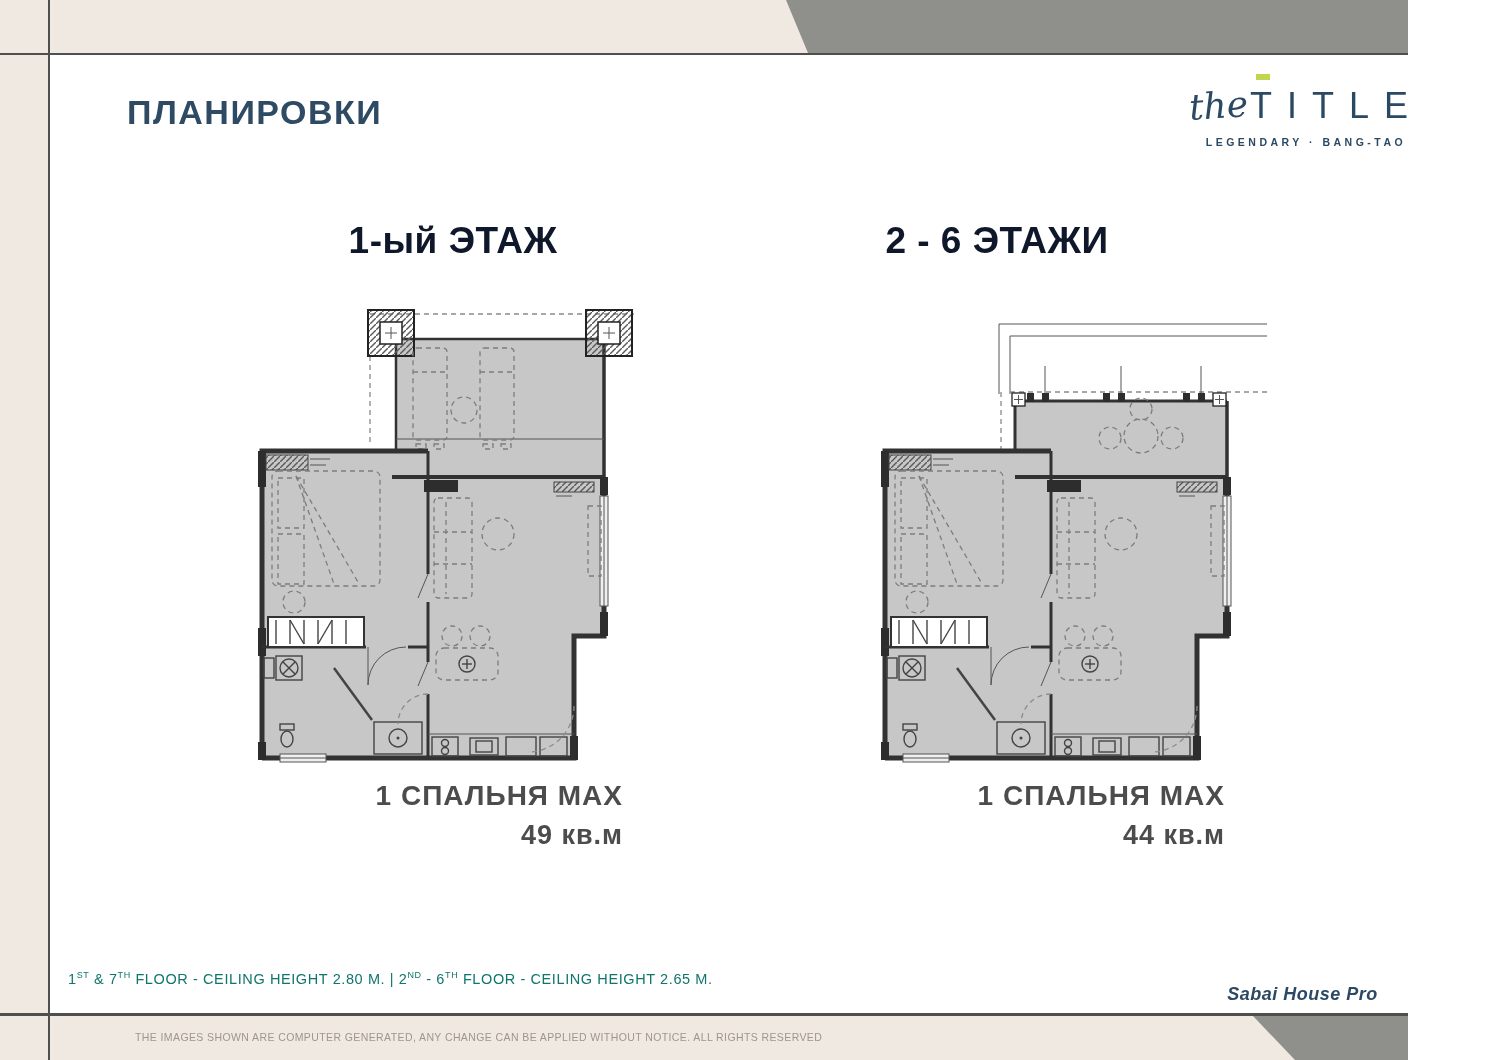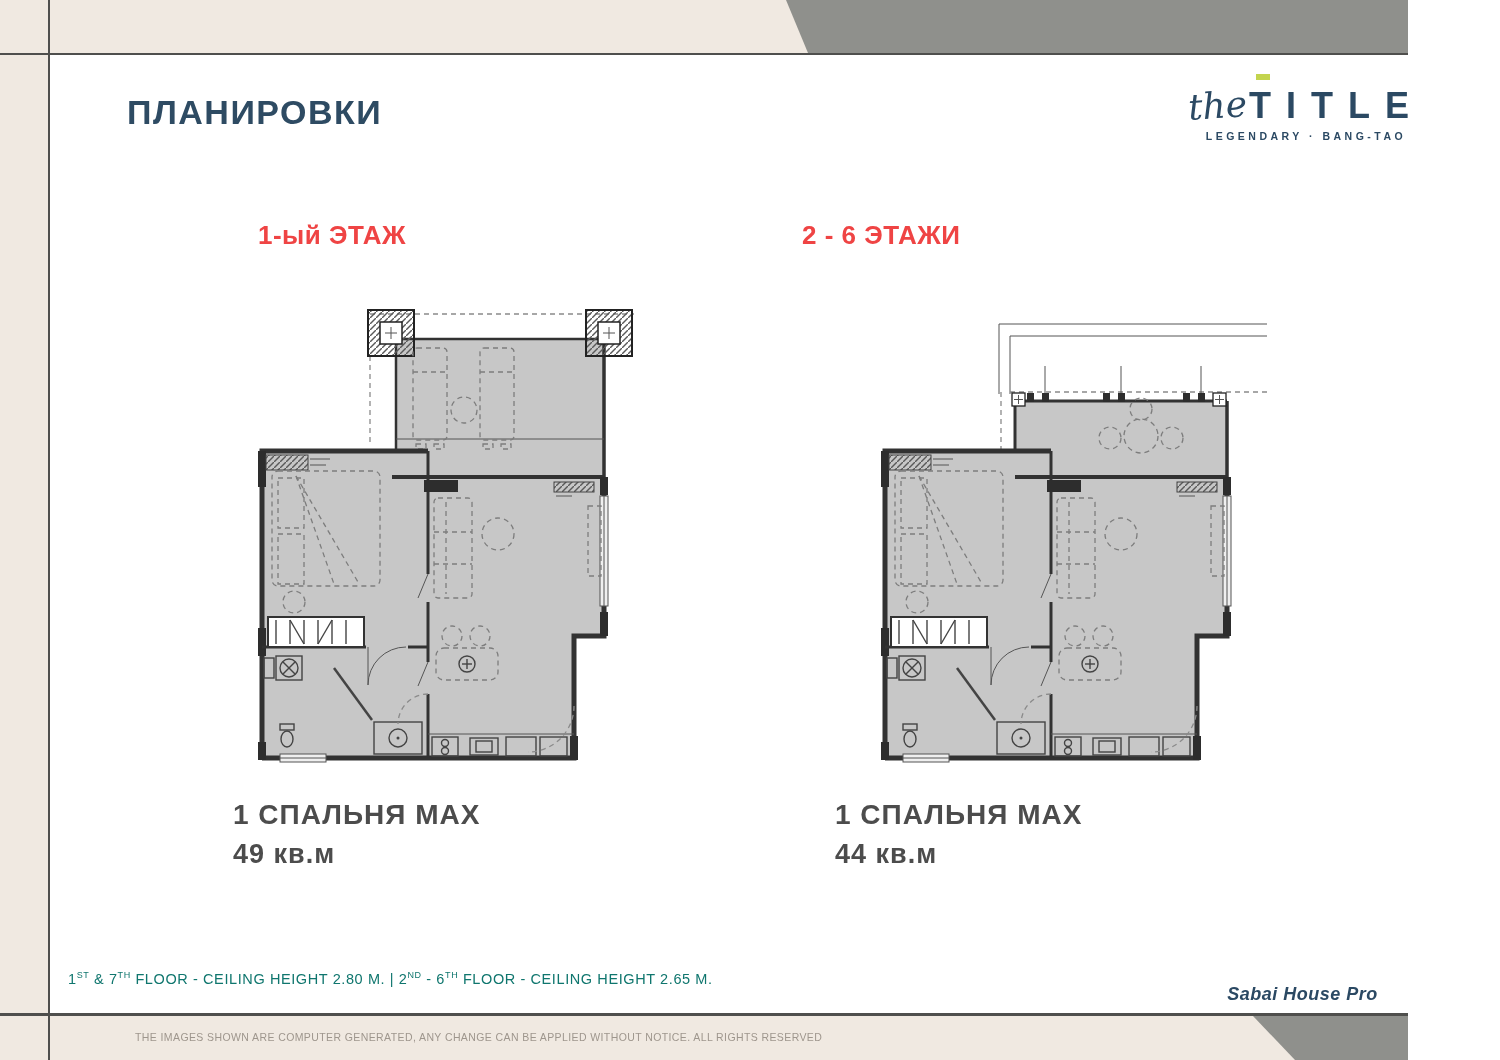--- a/index.html
+++ b/index.html
@@ -20,28 +20,28 @@
   .line-h-top{position:absolute;left:0;top:53px;width:1500px;height:2px;background:#4f4f4d;}
   .line-h-bottom{position:absolute;left:0;top:1013px;width:1500px;height:3px;background:#4f4f4d;}
 
   
   .page-title{position:absolute;left:127px;top:93px;font-size:34px;font-weight:bold;
         letter-spacing:1.5px;color:#2e4b63;}
   .logo{position:absolute;left:1182px;top:72px;width:248px;text-align:center;color:#2b4963;}
   .logo-row{position:relative;display:flex;align-items:flex-end;justify-content:center;height:52px;}
   .logo-script{font-family:"DejaVu Serif",serif;font-style:italic;font-size:36px;line-height:1;
         margin-right:-4px;transform:rotate(-4deg);}
-  .logo-word{font-size:36px;line-height:1;letter-spacing:15px;font-weight:700;margin-left:6px;margin-top:33px;}
+  .logo-word{font-size:36px;line-height:1;letter-spacing:15px;font-weight:400;margin-left:6px;margin-top:33px;}
   .logo-accent{position:absolute;left:74px;top:2px;width:14px;height:6px;background:#c3d44e;}
-  .logo-tagline{display:block;margin-top:6px;font-size:10.5px;font-weight:bold;letter-spacing:3.5px;}
-
-  
-  .plan-label{position:absolute;width:390px;text-align:left;font-size:26px;font-weight:bold;
-        color:#ef4444;letter-spacing:0.5px;top:220px;}
-  .plan-caption{position:absolute;width:390px;text-align:left;color:#4c4c4c;top:799px;}
+  .logo-tagline{display:block;margin-top:12px;font-size:10.5px;font-weight:bold;letter-spacing:3.5px;}
+
+  
+  .plan-label{position:absolute;width:390px;text-align:center;font-size:37px;font-weight:bold;
+        color:#0f172a;letter-spacing:0.5px;top:220px;}
+  .plan-caption{position:absolute;width:390px;text-align:right;color:#4c4c4c;top:780px;}
   .plan-caption .cap1{font-size:28px;font-weight:600;letter-spacing:1px;}
   .plan-caption .cap2{font-size:27px;font-weight:600;letter-spacing:1px;margin-top:8px;}
 
   
   .plan-svg{position:absolute;top:306px;}
   .room{fill:#c7c7c7;}
   .wall{stroke:#323232;fill:none;}
   .thin{stroke:#555;stroke-width:1;fill:none;}
   .dash{stroke:#8a8a8a;stroke-width:1.3;fill:none;stroke-dasharray:5 4;}
   .furn{stroke:#7d7d7d;stroke-width:1.3;fill:none;stroke-dasharray:5 4;}

